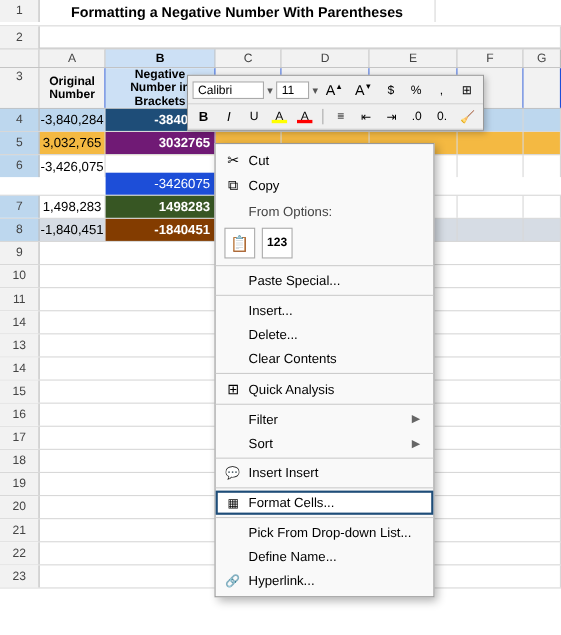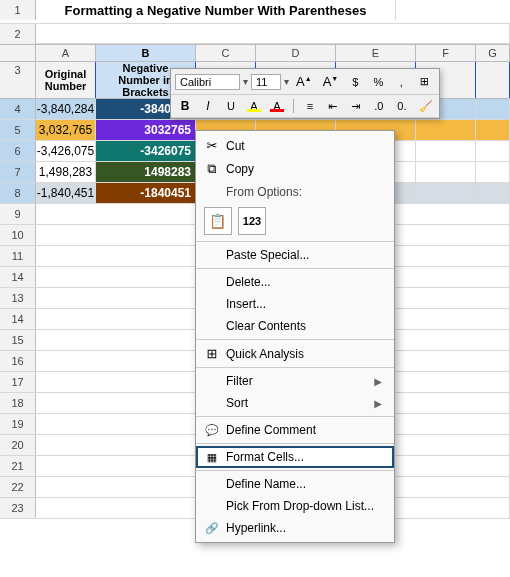--- a/index.html
+++ b/index.html
@@ -110,21 +110,21 @@
       background: #cce0f5;
       width: 100px;
       color: #000;
     }
     .header-cell.col-a-hdr { width: 60px; }
 
     
     .row-blue { background: #bdd7ee; }
     .row-orange { background: #f4b942; }
     .cell-b-blue { background: #1e4d78; color: #fff; font-weight: bold; }
-    .cell-b-orange { background: #6d28d9; color: #fff; font-weight: bold; }
+    .cell-b-orange { background: #701a75; color: #fff; font-weight: bold; }
 
     
     .toolbar-overlay {
       position: absolute;
       top: 68px;
       left: 170px;
       width: 270px;
       background: #f0f0f0;
       border: 1px solid #999;
       box-shadow: 2px 2px 6px rgba(0,0,0,0.25);
@@ -298,21 +298,21 @@
     <div class="cell cell-c"></div>
     <div class="cell cell-d"></div>
     <div class="cell cell-e"></div>
     <div class="cell cell-f"></div>
     <div class="cell cell-g"></div>
   </div>
 
   <div class="data-row">
     <div class="row-num-cell row-num-selected">6</div>
     <div class="cell cell-a">-3,426,075</div>
-    <div class="cell cell-b" style="background:#0f766e; color:#fff; font-weight:bold; justify-content:right;">-3426075</div>
+    <div class="cell cell-b" style="background:#1d4ed8; color:#fff; font-weight:normal; justify-content:right;margin-top:16px;">-3426075</div>
     <div class="cell cell-c"></div>
     <div class="cell cell-d"></div>
     <div class="cell cell-e"></div>
     <div class="cell cell-f"></div>
     <div class="cell cell-g"></div>
   </div>
 
   <div class="data-row">
     <div class="row-num-cell row-num-selected">7</div>
     <div class="cell cell-a">1,498,283</div>
@@ -451,26 +451,26 @@
     <div class="menu-separator"></div>
 
     <div class="menu-item">
       <span class="menu-icon"></span>
       <span class="menu-label">Paste Special...</span>
     </div>
     <div class="menu-separator"></div>
 
     <div class="menu-item">
       <span class="menu-icon"></span>
+      <span class="menu-label">Insert...</span>
+    </div>
+
+    <div class="menu-item">
+      <span class="menu-icon"></span>
       <span class="menu-label">Delete...</span>
-    </div>
-
-    <div class="menu-item">
-      <span class="menu-icon"></span>
-      <span class="menu-label">Insert...</span>
     </div>
 
     <div class="menu-item">
       <span class="menu-icon"></span>
       <span class="menu-label">Clear Contents</span>
     </div>
     <div class="menu-separator"></div>
 
     <div class="menu-item">
       <span class="menu-icon">⊞</span>
@@ -486,38 +486,38 @@
 
     <div class="menu-item">
       <span class="menu-icon"></span>
       <span class="menu-label">Sort</span>
       <span class="menu-arrow">▶</span>
     </div>
     <div class="menu-separator"></div>
 
     <div class="menu-item">
       <span class="menu-icon" style="font-size:11px;">💬</span>
-      <span class="menu-label">Define Comment</span>
+      <span class="menu-label">Insert Insert</span>
     </div>
     <div class="menu-separator"></div>
 
     <div class="menu-item highlighted">
       <span class="menu-icon" style="font-size:11px;">▦</span>
       <span class="menu-label">Format Cells...</span>
     </div>
     <div class="menu-separator"></div>
 
     <div class="menu-item">
       <span class="menu-icon"></span>
+      <span class="menu-label">Pick From Drop-down List...</span>
+    </div>
+
+    <div class="menu-item">
+      <span class="menu-icon"></span>
       <span class="menu-label">Define Name...</span>
-    </div>
-
-    <div class="menu-item">
-      <span class="menu-icon"></span>
-      <span class="menu-label">Pick From Drop-down List...</span>
     </div>
 
     <div class="menu-item">
       <span class="menu-icon" style="font-size:11px;">🔗</span>
       <span class="menu-label">Hyperlink...</span>
     </div>
   </div>
 
 </div>
 

